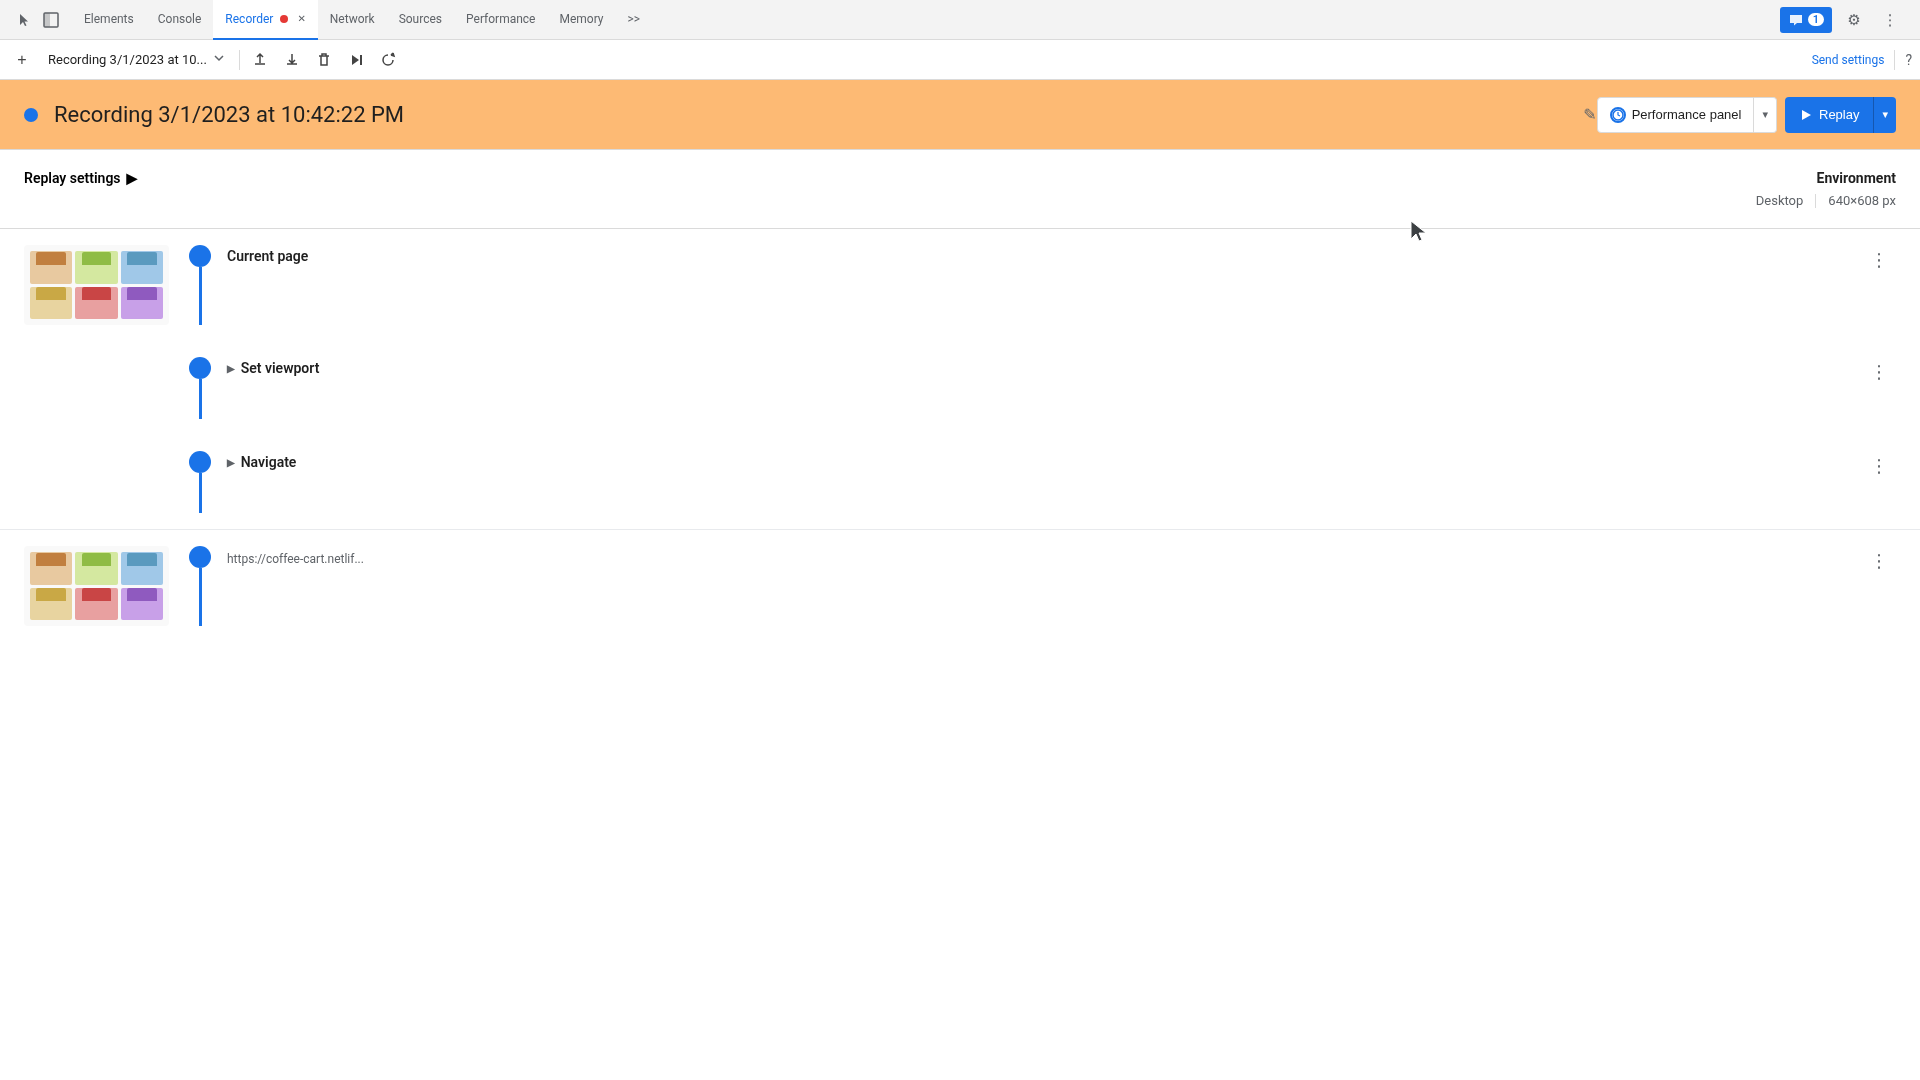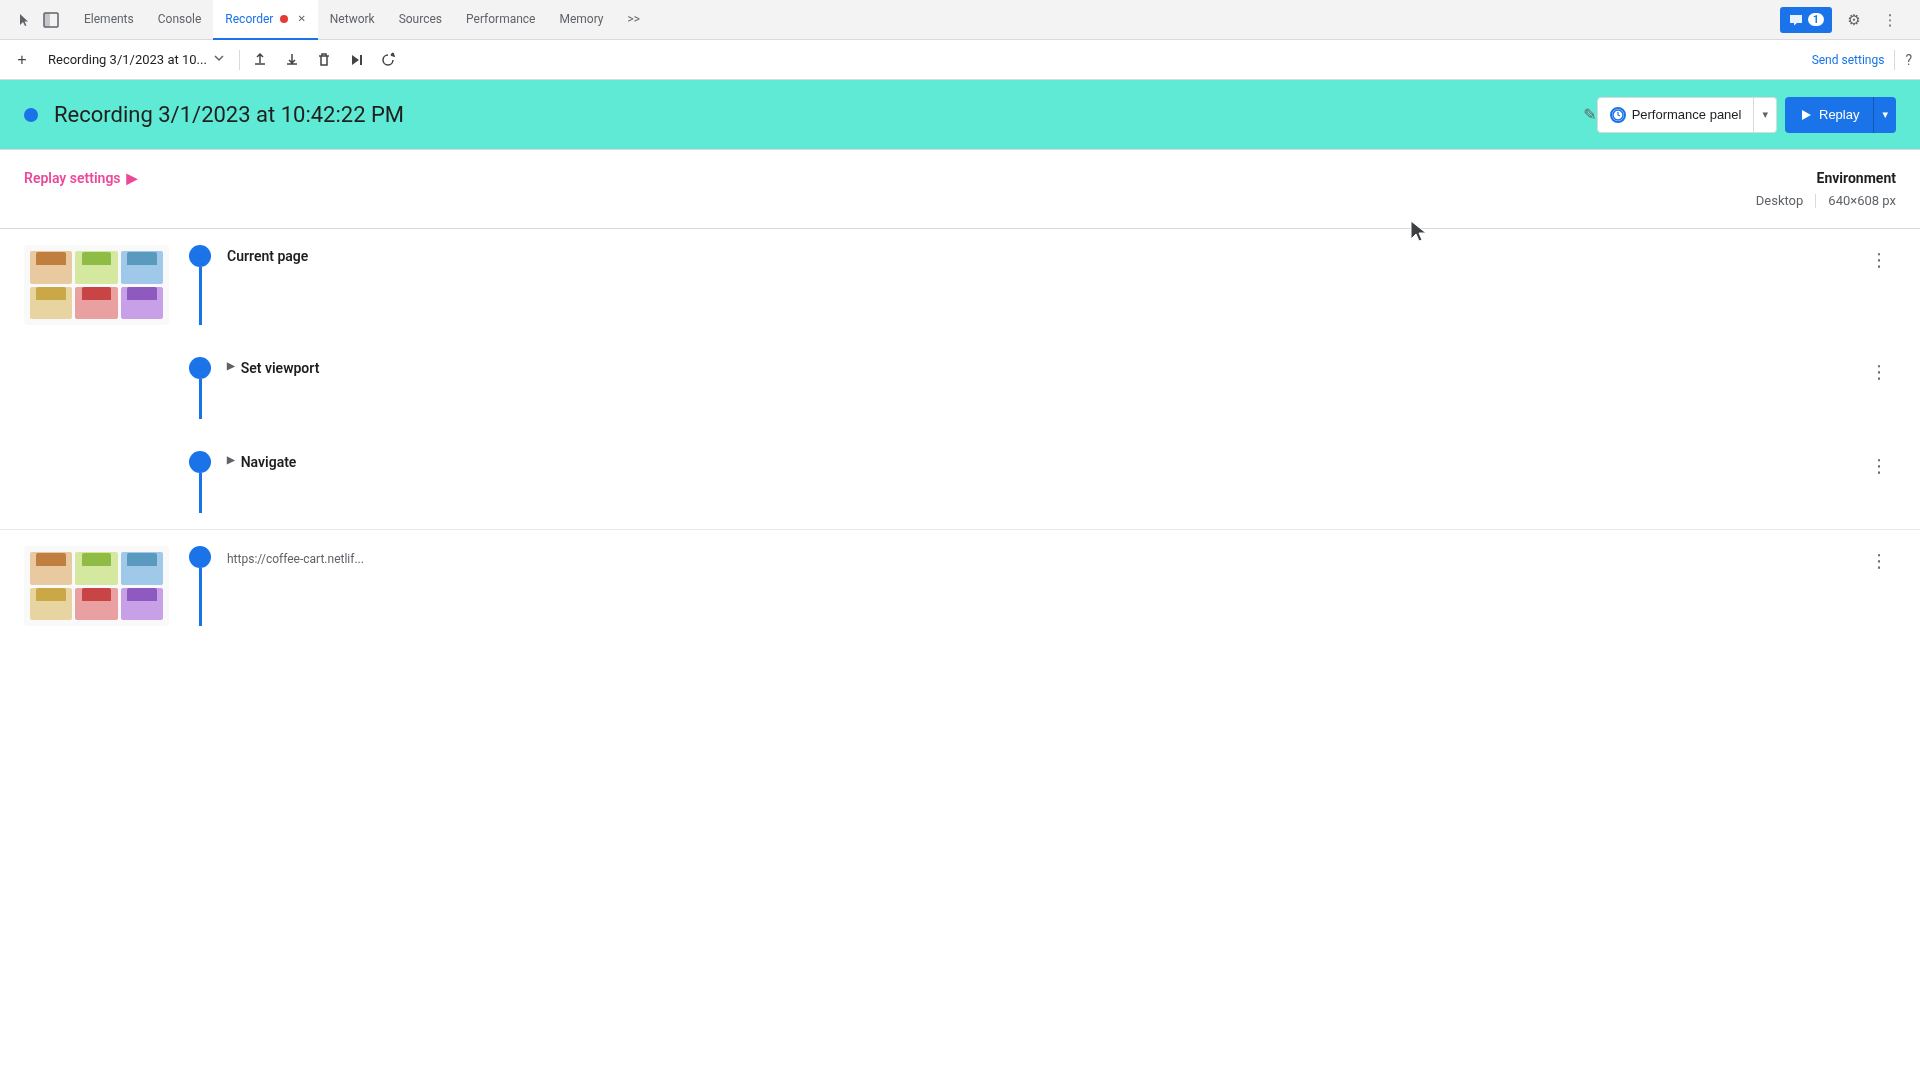--- a/index.html
+++ b/index.html
@@ -158,21 +158,21 @@
       height: calc(1080px - 80px);
       overflow: hidden;
     }
 
     
     .recording-header {
       display: flex;
       align-items: center;
       padding: 16px 24px;
       border-bottom: 1px solid #dadada;
-      background: #5eead4;
+      background: #fdba74;
       min-height: 70px;
     }
     .recording-dot {
       width: 14px;
       height: 14px;
       border-radius: 50%;
       background: #1a73e8;
       margin-right: 16px;
       flex-shrink: 0;
     }
@@ -262,21 +262,21 @@
       border-bottom: 1px solid #dadada;
       background: #fff;
       align-items: flex-start;
     }
     .settings-left {
       flex: 1;
     }
     .settings-title {
       font-size: 14px;
       font-weight: 600;
-      color: #ec4899;
+      color: #000000;
       display: flex;
       align-items: center;
       gap: 6px;
       cursor: pointer;
     }
     .settings-details {
       display: flex;
       align-items: center;
       gap: 0;
       margin-top: 8px;
@@ -406,21 +406,21 @@
       flex-direction: column;
       justify-content: center;
       min-height: 22px;
       padding-top: 0;
     }
     .step-label {
       font-size: 14px;
       font-weight: 600;
       color: #1f1f1f;
       display: flex;
-      align-items: flex-start;
+      align-items: center;
       gap: 6px;
     }
     .step-label .chevron {
       font-size: 10px;
       color: #5f6368;
     }
     .step-more {
       margin-left: auto;
       color: #5f6368;
       cursor: pointer;

